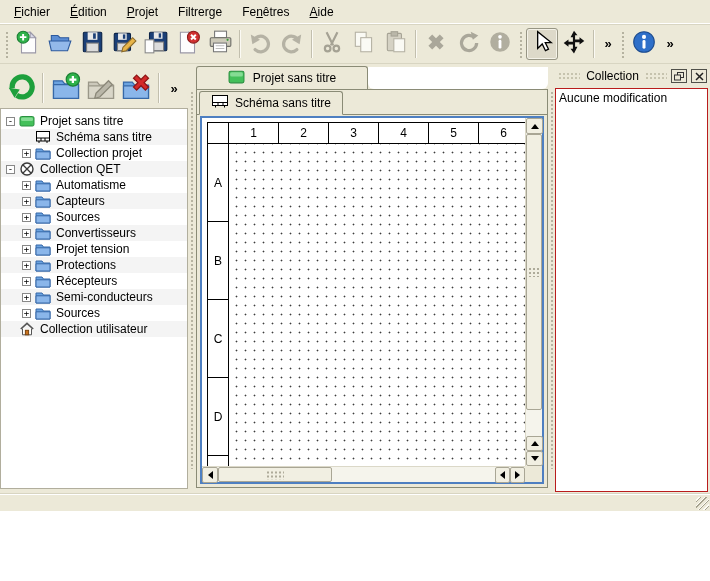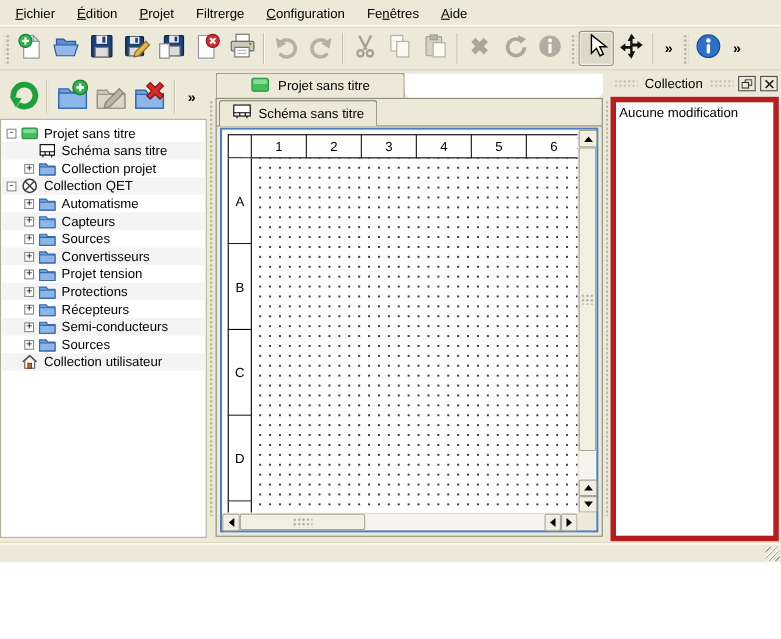--- a/index.html
+++ b/index.html
@@ -88,38 +88,37 @@
   .vthumb::after,.hthumb::after{content:"";position:absolute;left:50%;top:50%;transform:translate(-50%,-50%);width:12px;height:10px;background-image:radial-gradient(circle,#aeab9a 1px,rgba(0,0,0,0) 1.2px);background-size:4px 4px;}
   .hthumb::after{width:18px;height:9px;}
   .sb-track{flex:1;}
   .tri-up{width:0;height:0;border-left:4px solid transparent;border-right:4px solid transparent;border-bottom:5px solid #000;}
   .tri-down{width:0;height:0;border-left:4px solid transparent;border-right:4px solid transparent;border-top:5px solid #000;}
   .tri-left{width:0;height:0;border-top:4px solid transparent;border-bottom:4px solid transparent;border-right:5px solid #000;}
   .tri-right{width:0;height:0;border-top:4px solid transparent;border-bottom:4px solid transparent;border-left:5px solid #000;}
   .sb-corner{background:#ece9d8;}
 
   
-  .undo-list{flex:1;background:#fff;border:5px solid #b91c1c;margin:2px 2px 2px 0;overflow:hidden;}
+  .undo-list{flex:1;background:#fff;border:1px solid #b91c1c;margin:2px 2px 2px 0;overflow:hidden;}
   .undo-item{padding:2px 3px;font-size:12px;}
 
   
   .statusbar{height:16px;border-top:1px solid #fff;box-shadow:0 -1px 0 #d8d5c2;position:relative;}
   .sizegrip{position:absolute;right:1px;bottom:1px;width:13px;height:13px;background:repeating-linear-gradient(135deg,rgba(0,0,0,0) 0 2px,#fdfcf6 2px 3px,#a6a38e 3px 4px);}
 </style>
 </head>
 <body>
 
 <div class="app">
 
   <div class="menubar">
     <div class="menu-item"><span></span><u>F</u><span>ichier</span></div>
     <div class="menu-item"><span></span><u>É</u><span>dition</span></div>
     <div class="menu-item"><span></span><u>P</u><span>rojet</span></div>
     <div class="menu-item"><span>Filtrer</span><u>g</u><span>e</span></div>
-    <div class="menu-item"><span></span><u>C</u><span>onfiguration</span></div>
     <div class="menu-item"><span>Fe</span><u>n</u><span>êtres</span></div>
     <div class="menu-item"><span></span><u>A</u><span>ide</span></div>
   </div>
 
   <div class="toolbar">
     <span class="tb-handle"></span>
 
     <button class="tb-btn">
         <span><svg width="26" height="26" viewBox="0 0 24 24">
             <path d="M6 3h8l5 5v14H6z" fill="#fdfdfd" stroke="#9a98a8"></path>

